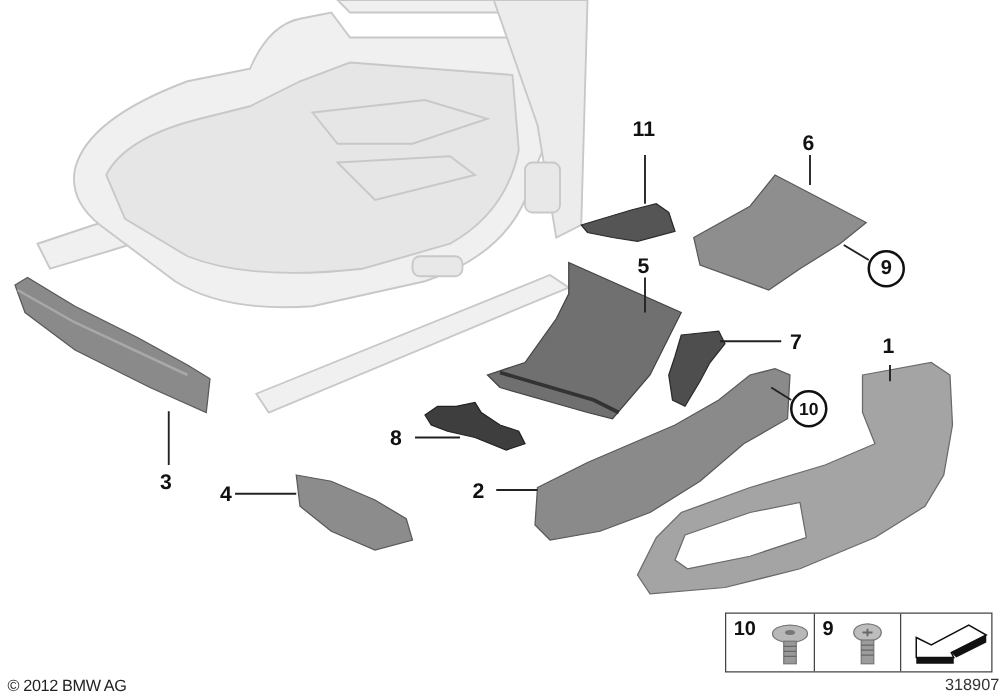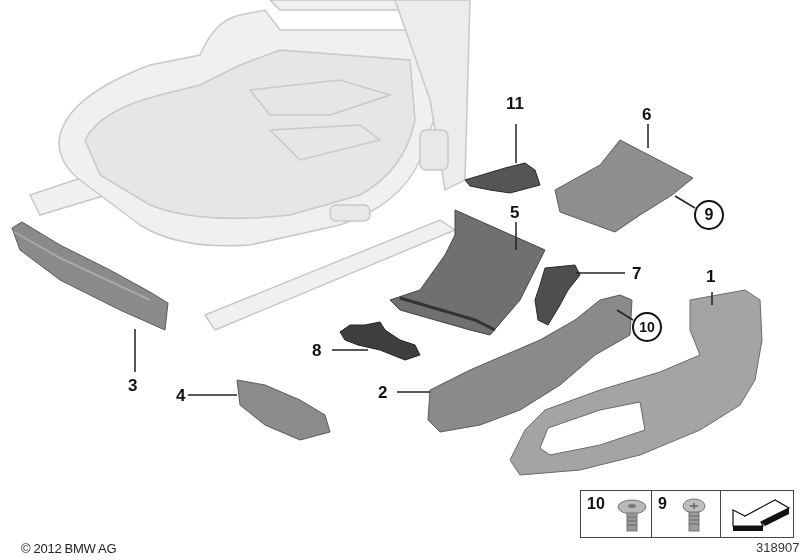--- a/index.html
+++ b/index.html
@@ -12,21 +12,21 @@
              border-radius:50%; box-sizing:border-box; display:flex;
              align-items:center; justify-content:center;
              font-weight:bold; font-size:16px; color:#111; background:#fff; }
   svg.full { position:absolute; left:0; top:0; }
   .legend { position:absolute; left:580px; top:490px; width:214px; height:48px;
             border:1px solid #444; display:flex; box-sizing:border-box; }
   .legend .cell { position:relative; border-right:1px solid #444; }
   .legend .cell:last-child { border-right:none; }
   .legend .num { position:absolute; left:6px; top:4px; font-weight:bold;
                  font-size:16px; color:#111; }
-  .copyright { position:absolute; left:6px; top:541px; font-size:13px; color:#222; letter-spacing:-0.3px;margin-left:15px; }
+  .copyright { position:absolute; left:6px; top:541px; font-size:13px; color:#222; letter-spacing:-0.3px; }
   .docnum { position:absolute; left:756px; top:540px; font-size:13px; color:#333; }
 </style>
 </head>
 <body>
 
 <svg class="full" width="800" height="560" viewBox="0 0 800 560">
 
   <g fill="#f0f0f0" stroke="#c8c8c8" stroke-width="1.5">
 
     <path d="M30 195 L75 180 L330 110 L345 120 L90 200 L40 215 Z"></path>

